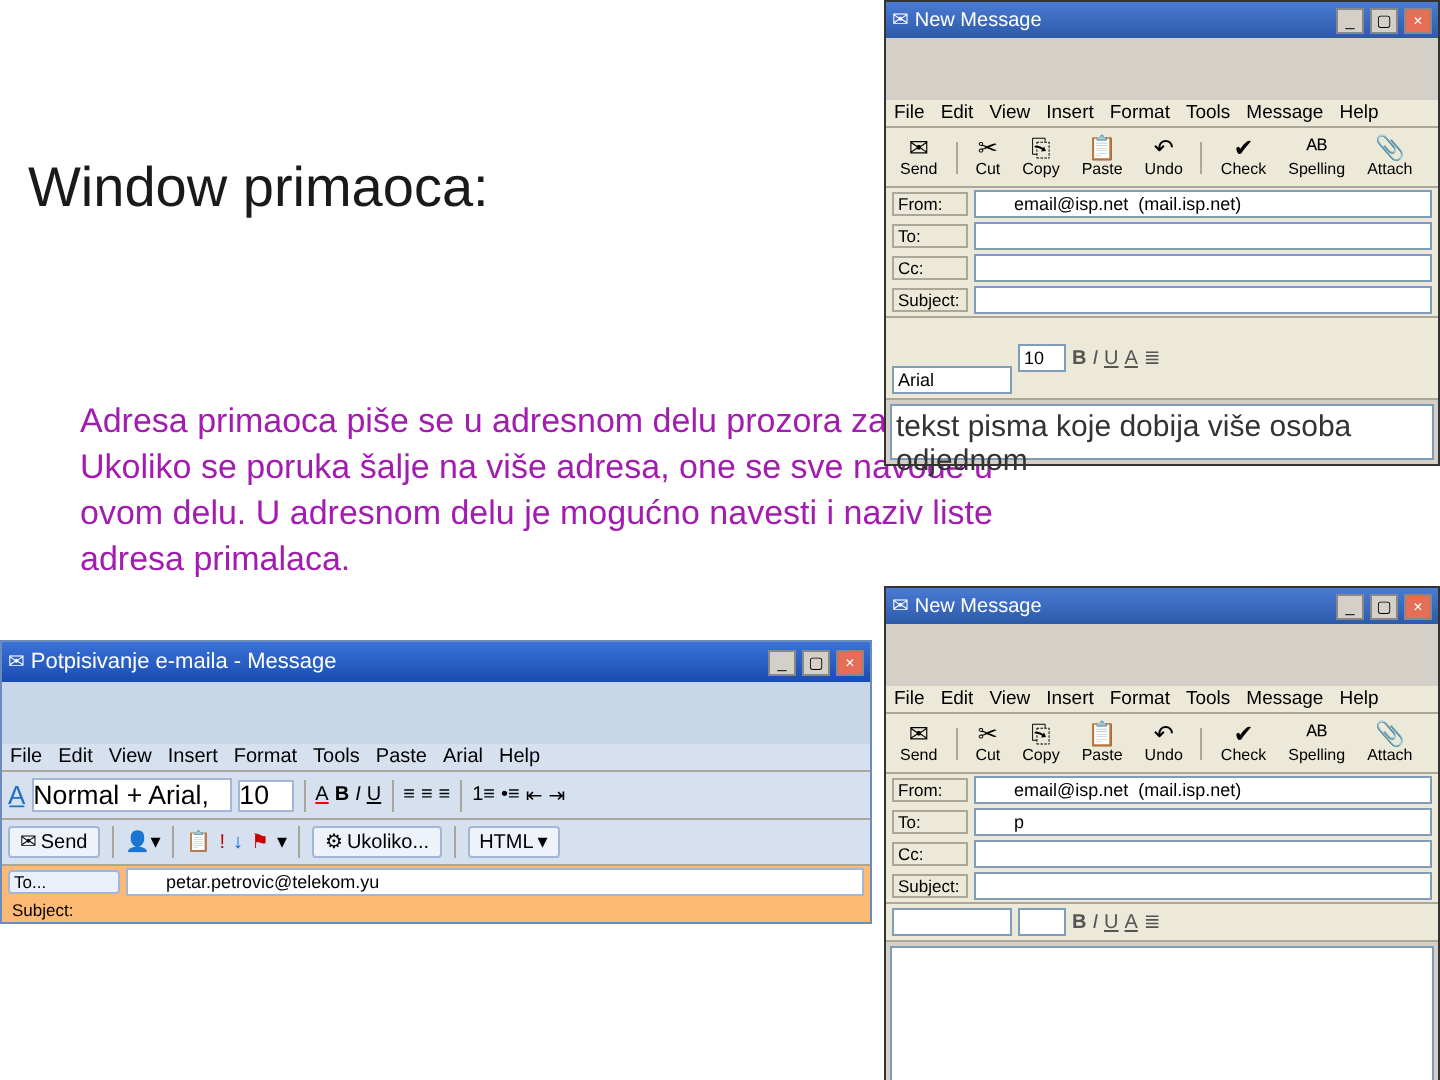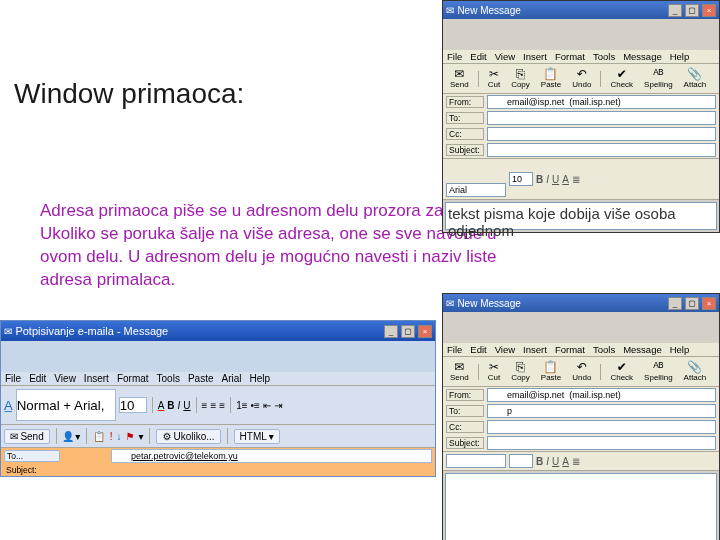--- a/index.html
+++ b/index.html
@@ -364,21 +364,21 @@
     <span>View</span>
     <span>Insert</span>
     <span>Format</span>
     <span>Tools</span>
     <span>Paste</span>
     <span>Arial</span>
     <span>Help</span>
   </div>
   <div class="toolbar">
     <span class="ic" style="color:#1b6fc4;font-size:13px">A̲</span>
-    <input class="box" style="width: 100px; height: 32px; border: 1px solid rgb(163, 182, 214);" value="Normal + Arial,">
+    <input class="box" style="width: 100px; height: 17px; border: 1px solid rgb(163, 182, 214);" value="Normal + Arial,">
     <input class="box" style="width: 28px; height: 16px; border: 1px solid rgb(163, 182, 214);" value="10">
     <div class="sep"></div>
     <span class="ic"><u style="text-decoration-color:red">A</u></span>
     <span class="ic"><b>B</b></span>
     <span class="ic"><i>I</i></span>
     <span class="ic"><u>U</u></span>
     <div class="sep"></div>
     <span class="ic">≡</span>
     <span class="ic">≡</span>
     <span class="ic">≡</span>
@@ -407,18 +407,18 @@
       <span>Ukoliko...</span>
     </div>
     <div class="sep"></div>
     <div class="pill">
       <span>HTML</span>
         <span>▾</span>
     </div>
   </div>
   <div class="addr-row">
     <span class="lbl-btn">To...</span>
-    <input class="fld" style="text-decoration: underline; margin-left: 48px;" value="petar.petrovic@telekom.yu">
+    <input class="fld" style="" value="petar.petrovic@telekom.yu">
   </div>
   <div class="addr-row">
     <span class="lbl-btn" style="border:none;background:transparent">Subject:</span>
   </div>
 </div>
 
 </body></html>

